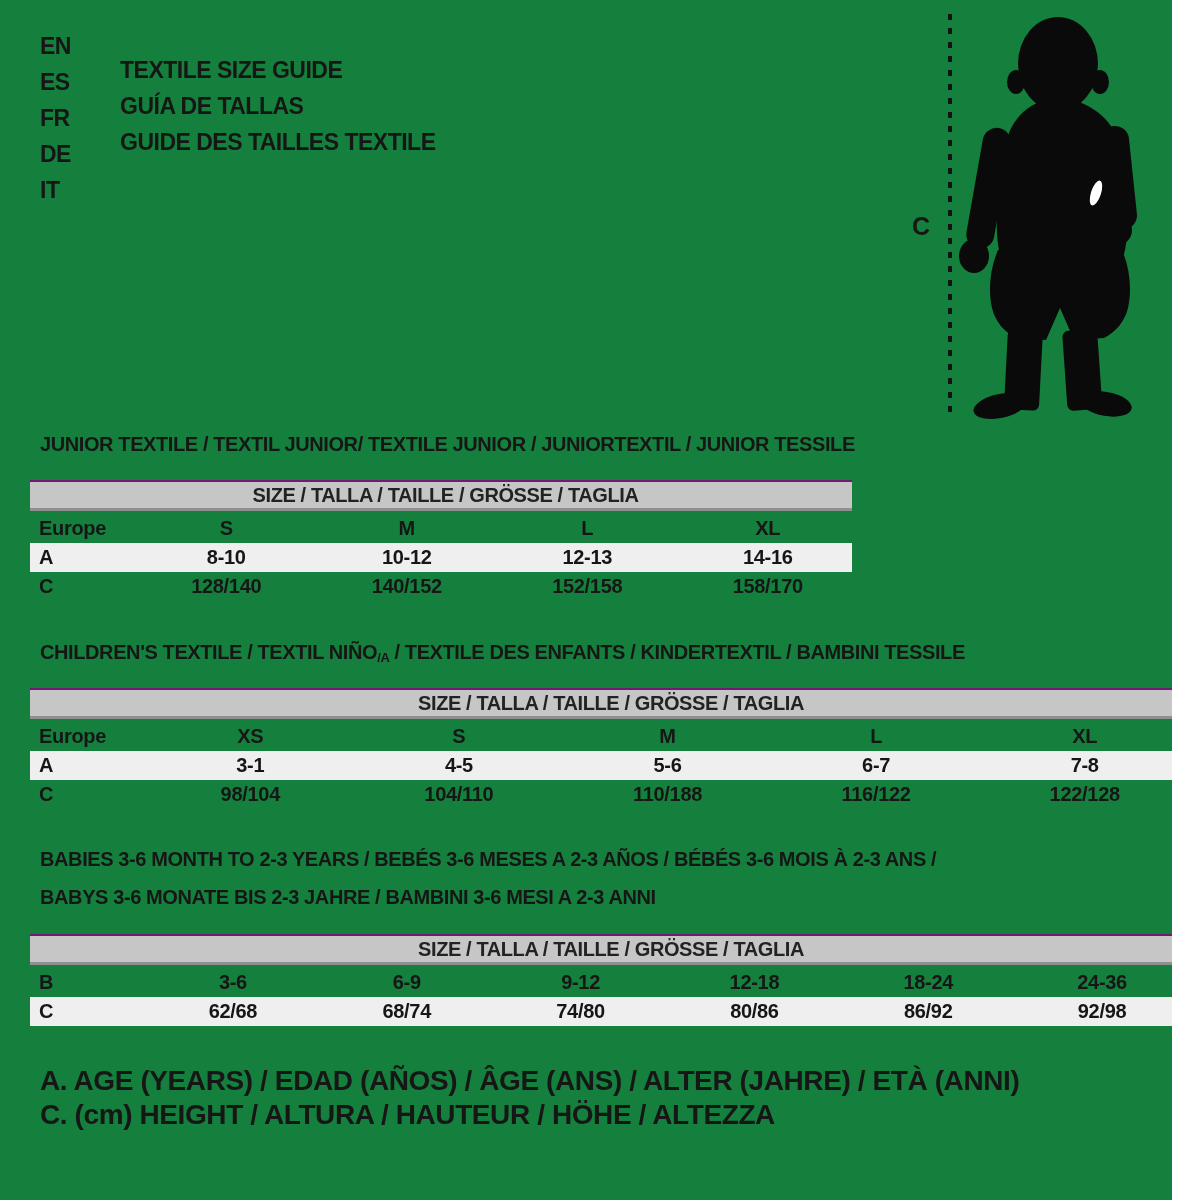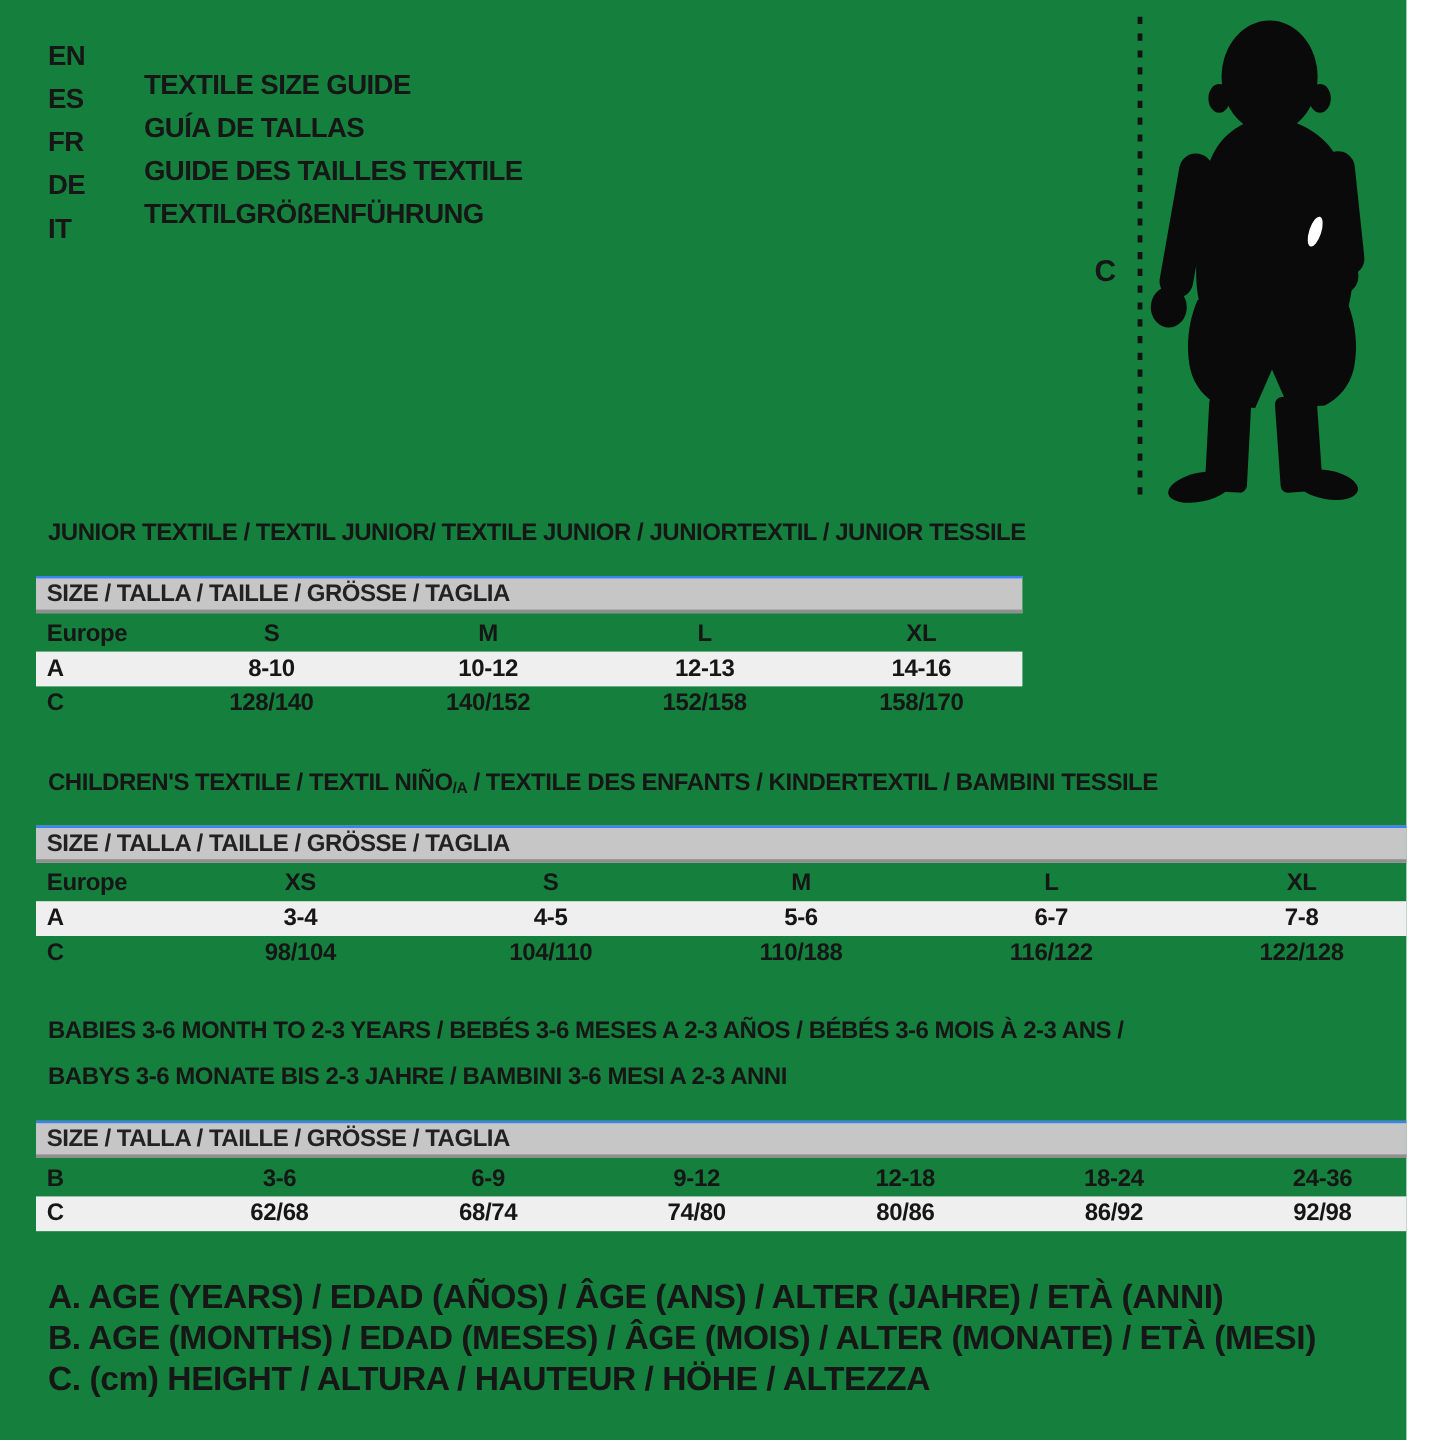--- a/index.html
+++ b/index.html
@@ -23,23 +23,23 @@
   .title-children{top:633px;}
   .title-babies{top:840px;}
   .sub{font-size:13px;vertical-align:-3px;}
 
   
   .size-table{position:absolute;left:30px;}
   .table-junior{top:480px;width:822px;}
   .table-children{top:688px;width:1153px;}
   .table-babies{top:934px;width:1153px;}
   .size-bar{height:26px;background:var(--bar-bg,#c6c6c6);
-            border-top:2px solid #3b82f6;border-bottom:3px solid var(--bar-border,#8f8f8f);
+            border-top:2px solid #701a75;border-bottom:3px solid var(--bar-border,#8f8f8f);
             font-size:20px;font-weight:bold;letter-spacing:-0.4px;padding-left:9px;
-            line-height:26px;color:#222;margin-bottom:3px;}
+            line-height:26px;color:#222;margin-bottom:3px;text-align:center;}
   .trow{display:grid;height:29px;align-items:center;font-size:20px;font-weight:bold;letter-spacing:-0.3px;gap:12px;}
   .table-junior .trow{grid-template-columns:100px repeat(4,1fr);}
   .table-children .trow{grid-template-columns:110px repeat(5,1fr);}
   .table-babies .trow{grid-template-columns:110px repeat(6,1fr);}
   .trow.shaded{background:var(--shade-bg,#efefef);}
   .cell-label{padding-left:9px;text-align:left;}
   .cell-value{text-align:center;}
 
   
   .legend-block{position:absolute;left:40px;top:1064px;}
@@ -58,21 +58,20 @@
       <div class="lang-row">
         <span class="lang-code">ES</span>
         <span class="lang-title">GUÍA DE TALLAS</span>
       </div>
       <div class="lang-row">
         <span class="lang-code">FR</span>
         <span class="lang-title">GUIDE DES TAILLES TEXTILE</span>
       </div>
       <div class="lang-row">
         <span class="lang-code">DE</span>
-        <span class="lang-title">TEXTILGRÖßENFÜHRUNG</span>
       </div>
       <div class="lang-row">
         <span class="lang-code">IT</span>
       </div>
     </div>
 
   <div class="figure-label">C</div>
   <svg class="figure-svg" viewBox="0 0 260 412">
     <line x1="50" y1="6" x2="50" y2="404" stroke="#131313" stroke-width="4" stroke-dasharray="6 8"></line>
     <g fill="#0a0a0a">
@@ -132,21 +131,21 @@
         <div class="trow">
           <div class="cell-label">Europe</div>
           <div class="cell-value">XS</div>
           <div class="cell-value">S</div>
           <div class="cell-value">M</div>
           <div class="cell-value">L</div>
           <div class="cell-value">XL</div>
         </div>
         <div class="trow shaded">
           <div class="cell-label">A</div>
-          <div class="cell-value">3-4</div>
+          <div class="cell-value">3-1</div>
           <div class="cell-value">4-5</div>
           <div class="cell-value">5-6</div>
           <div class="cell-value">6-7</div>
           <div class="cell-value">7-8</div>
         </div>
         <div class="trow">
           <div class="cell-label">C</div>
           <div class="cell-value">98/104</div>
           <div class="cell-value">104/110</div>
           <div class="cell-value">110/188</div>
@@ -179,17 +178,16 @@
           <div class="cell-value">74/80</div>
           <div class="cell-value">80/86</div>
           <div class="cell-value">86/92</div>
           <div class="cell-value">92/98</div>
         </div>
       </div>
   </div>
 
   <div class="legend-block">
       <div class="legend-line">A. AGE (YEARS) / EDAD (AÑOS) / ÂGE (ANS) / ALTER (JAHRE) / ETÀ (ANNI)</div>
-      <div class="legend-line">B. AGE (MONTHS) / EDAD (MESES) / ÂGE (MOIS) / ALTER (MONATE) / ETÀ (MESI)</div>
       <div class="legend-line">C. (cm) HEIGHT / ALTURA / HAUTEUR / HÖHE / ALTEZZA</div>
     </div>
 
 </div>
 
 </body></html>

